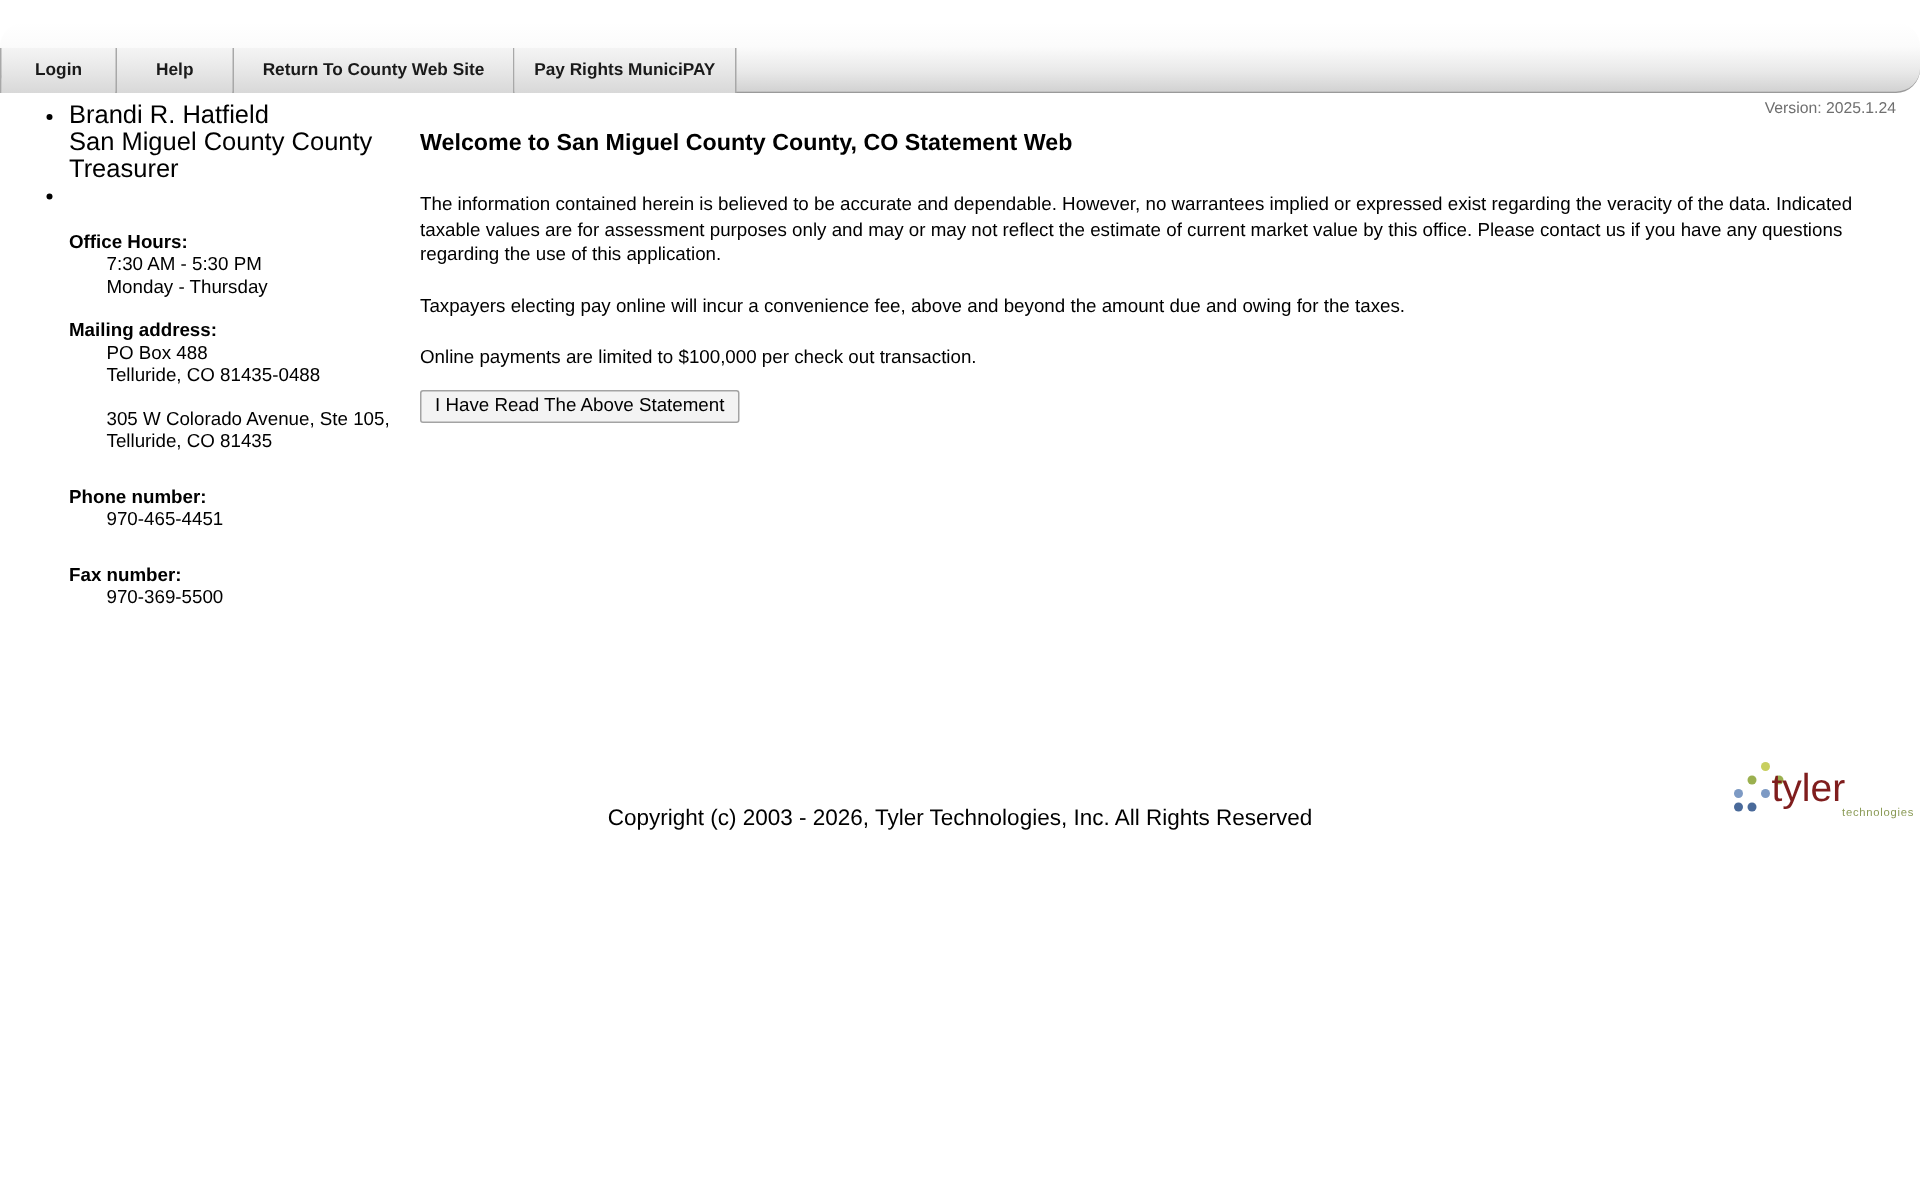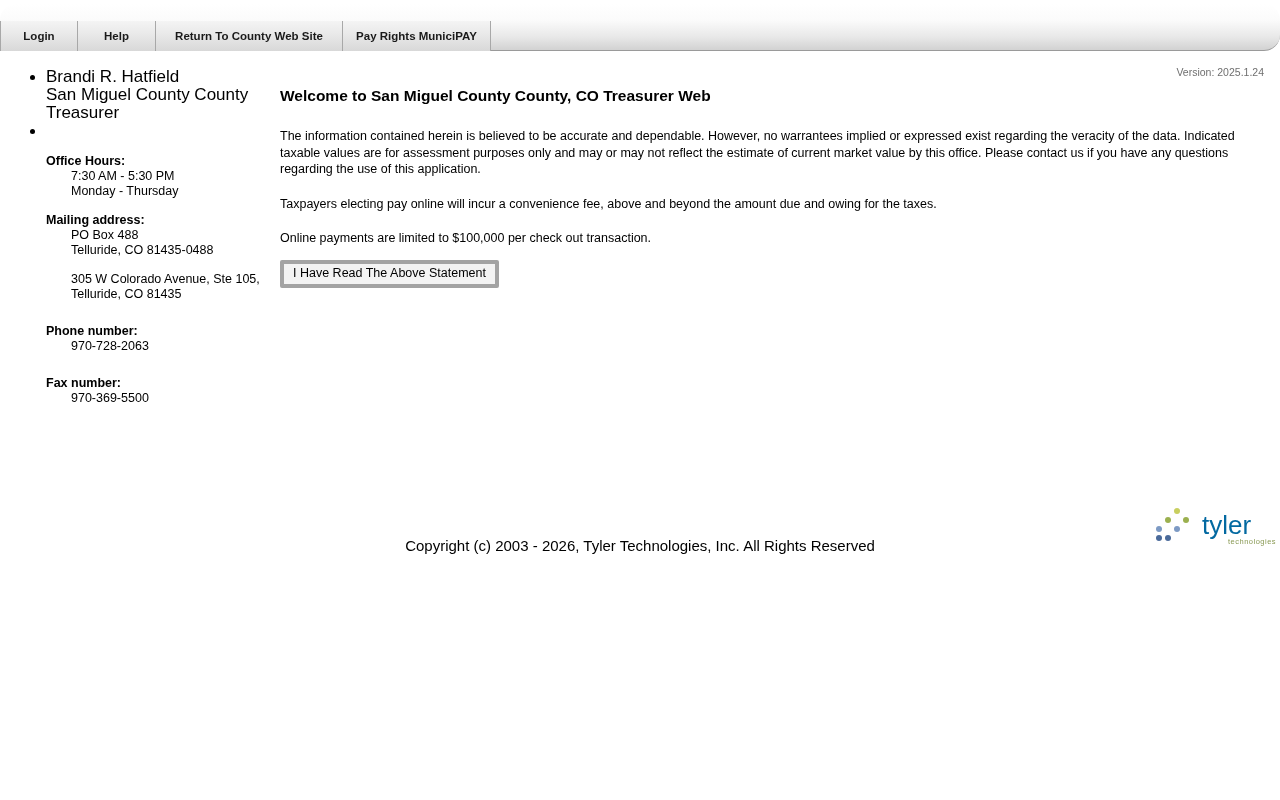--- a/index.html
+++ b/index.html
@@ -9,21 +9,21 @@
     height: 800px;
     background: #ffffff;
     font-family: "Liberation Sans", sans-serif;
     color: #000000;
     overflow: hidden;
   }
 
   
   .topbar {
     position: absolute;
-    top: 4px;
+    top: 15px;
     left: 0;
     width: 1280px;
     height: 47px;
     background: linear-gradient(to bottom, #ffffff 0%, #fbfbfb 35%, #e8e8e8 72%, #d2d2d2 100%);
     border-bottom: 1px solid #9a9a9a;
     box-sizing: border-box;
     border-radius: 16px;
   }
   .nav {
     position: absolute;
@@ -131,21 +131,21 @@
   }
   .para.p2 { margin-top: 18px; }
   .para.p3 { margin-top: 18px; }
   .read-button {
     margin-top: 13px;
     display: inline-block;
     font-family: "Liberation Sans", sans-serif;
     font-size: 12.5px;
     color: #000;
     background: #f3f3f3;
-    border: 4px solid #a3a3a3;
+    border: 1px solid #a3a3a3;
     border-radius: 2px;
     padding: 2px 9px 3px 9px;
     cursor: pointer;
     line-height: 15px;
   }
 
   
   .copyright {
     position: absolute;
     left: 0;
@@ -157,24 +157,24 @@
   }
   .tyler-logo {
     position: absolute;
     right: 10px;
     top: 508px;
     width: 116px;
     height: 42px;
   }
   .tyler-word {
     position: absolute;
-    left: 48px;
+    left: 27px;
     top: 2px;
     font-size: 26px;
-    color: #0369a1;
+    color: #7f1d1d;
     font-family: "Liberation Sans", sans-serif;
     letter-spacing: 0px;
   }
   .tyler-sub {
     position: absolute;
     left: 74px;
     top: 29px;
     font-size: 7.5px;
     color: #8a9a55;
     letter-spacing: 0.5px;
@@ -231,32 +231,32 @@
       <div class="info-line">Telluride, CO 81435-0488</div>
     </div>
 
     <div class="info-block" style="margin-bottom:22px">
       <div class="info-line">305 W Colorado Avenue, Ste 105,</div>
       <div class="info-line">Telluride, CO 81435</div>
     </div>
 
     <div class="info-block" style="margin-bottom:22px">
       <div class="info-title">Phone number:</div>
-      <div class="info-line">970-728-2063</div>
+      <div class="info-line">970-465-4451</div>
     </div>
 
     <div class="info-block">
       <div class="info-title">Fax number:</div>
       <div class="info-line">970-369-5500</div>
     </div>
   </div>
 </div>
 
 <div class="main">
-  <h1>Welcome to San Miguel County County, CO Treasurer Web</h1>
+  <h1>Welcome to San Miguel County County, CO Statement Web</h1>
   <div class="para p1">The information contained herein is believed to be accurate and dependable. However, no warrantees implied or expressed exist regarding the veracity of the data. Indicated taxable values are for assessment purposes only and may or may not reflect the estimate of current market value by this office. Please contact us if you have any questions regarding the use of this application.</div>
   <div class="para p2">Taxpayers electing pay online will incur a convenience fee, above and beyond the amount due and owing for the taxes.</div>
   <div class="para p3">Online payments are limited to $100,000 per check out transaction.</div>
   <button class="read-button">I Have Read The Above Statement</button>
 </div>
 
 <div class="copyright">Copyright (c) 2003 - 2026, Tyler Technologies, Inc. All Rights Reserved</div>
 
 <div class="tyler-logo">
   <span class="dot" style="left:2px;  top:18px; background:#7d9ac4;"></span>

